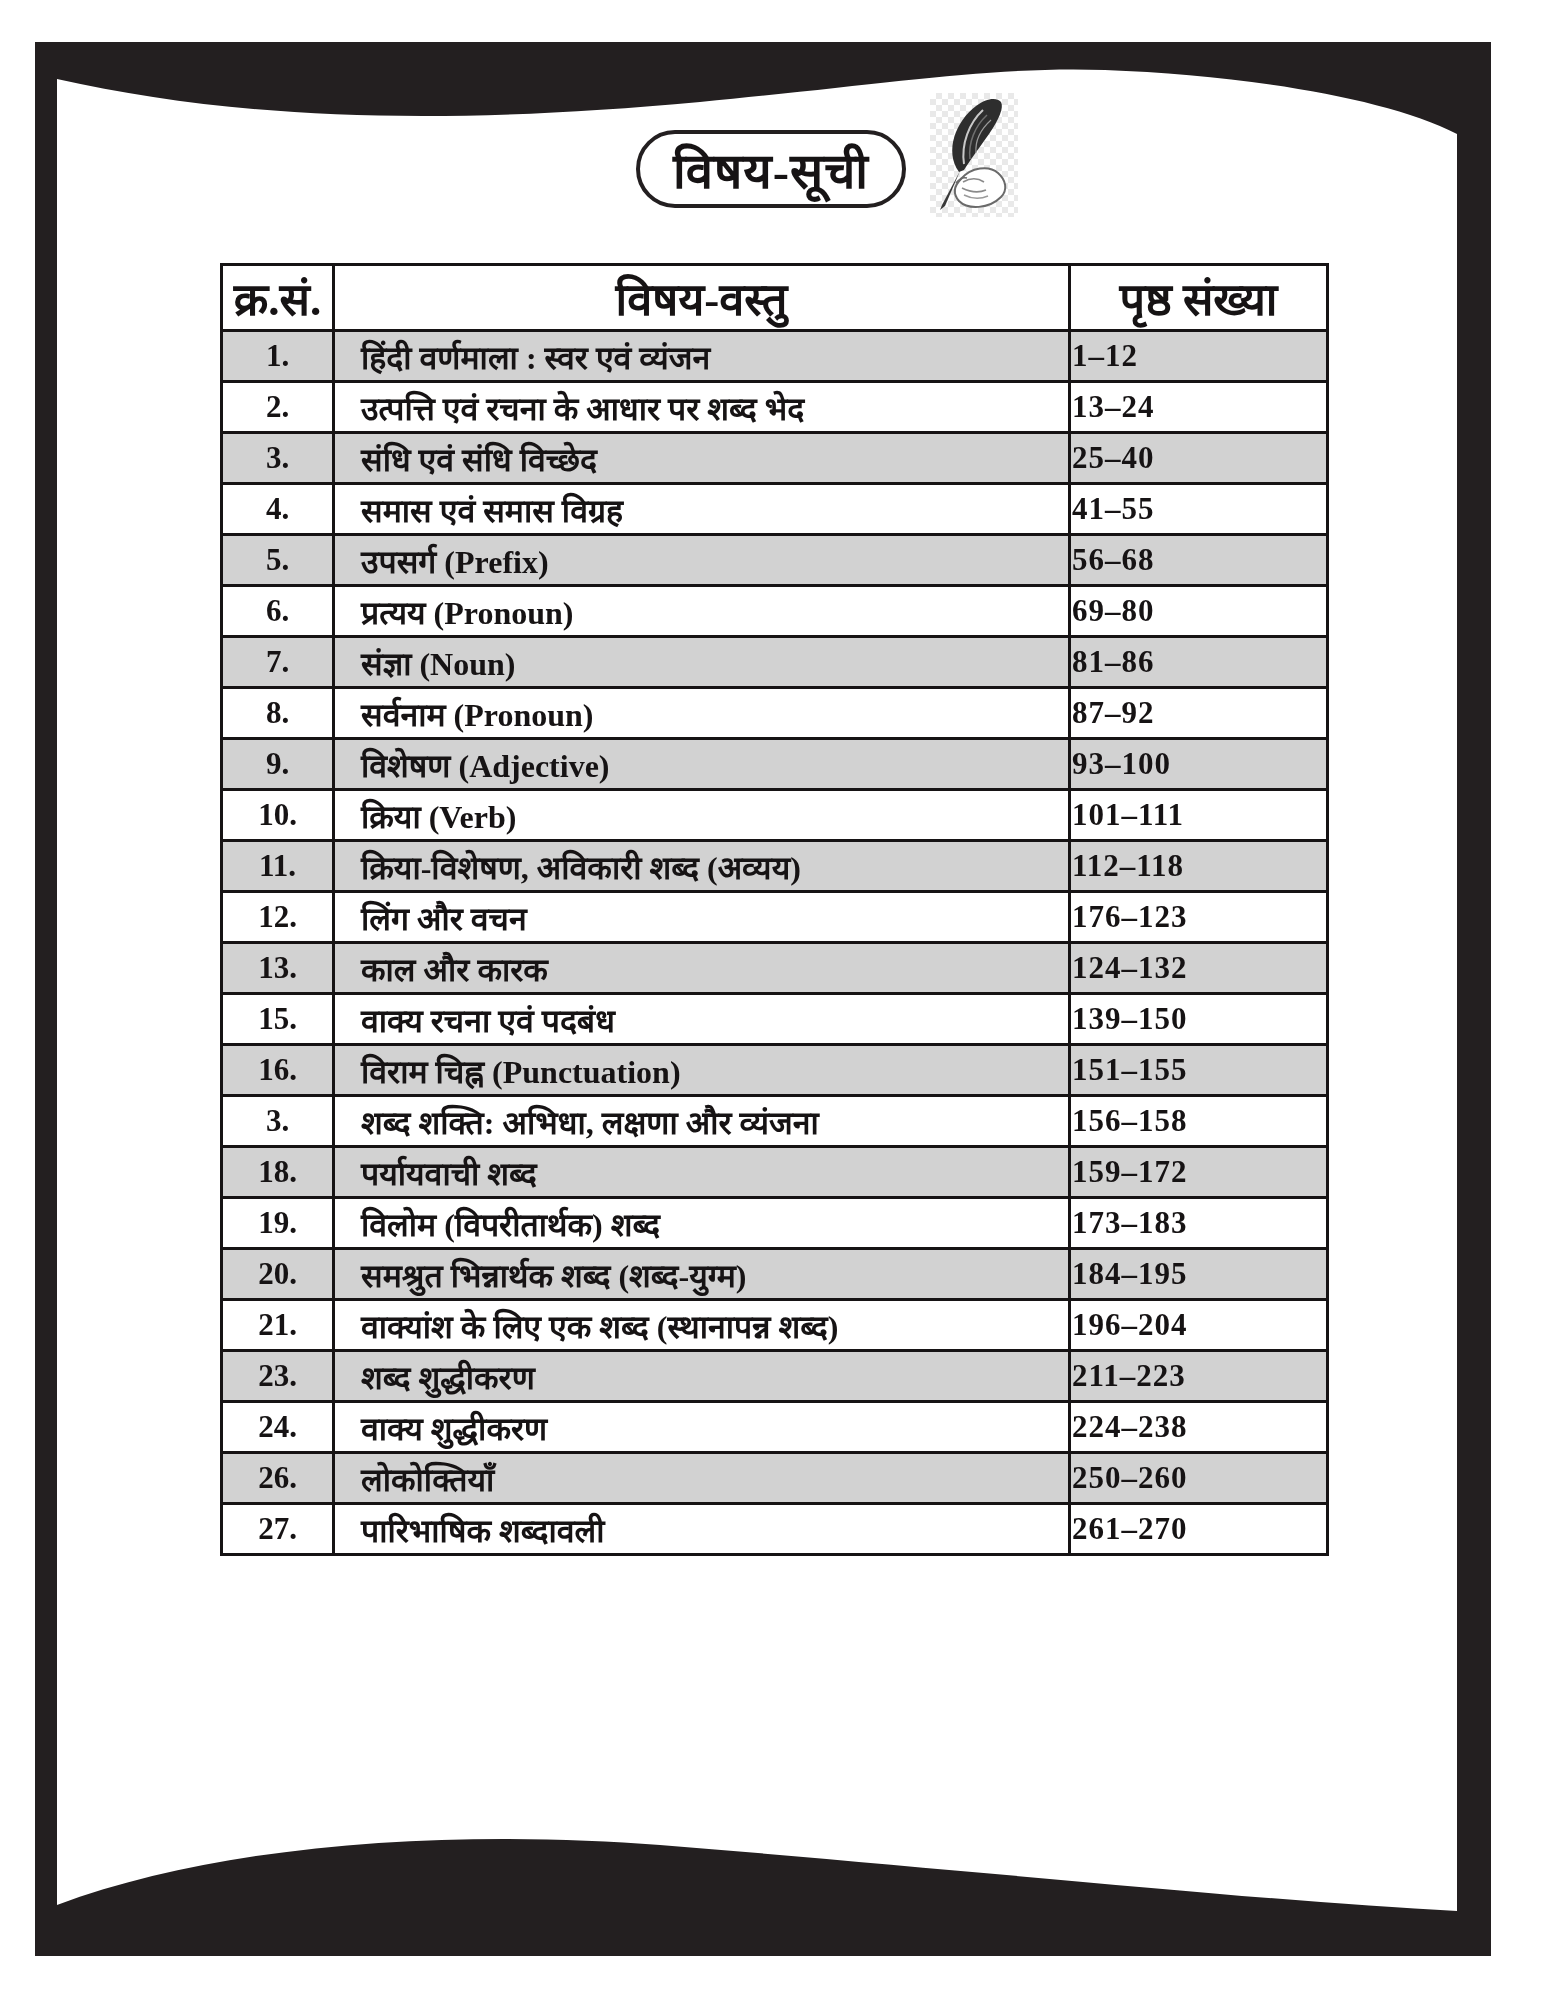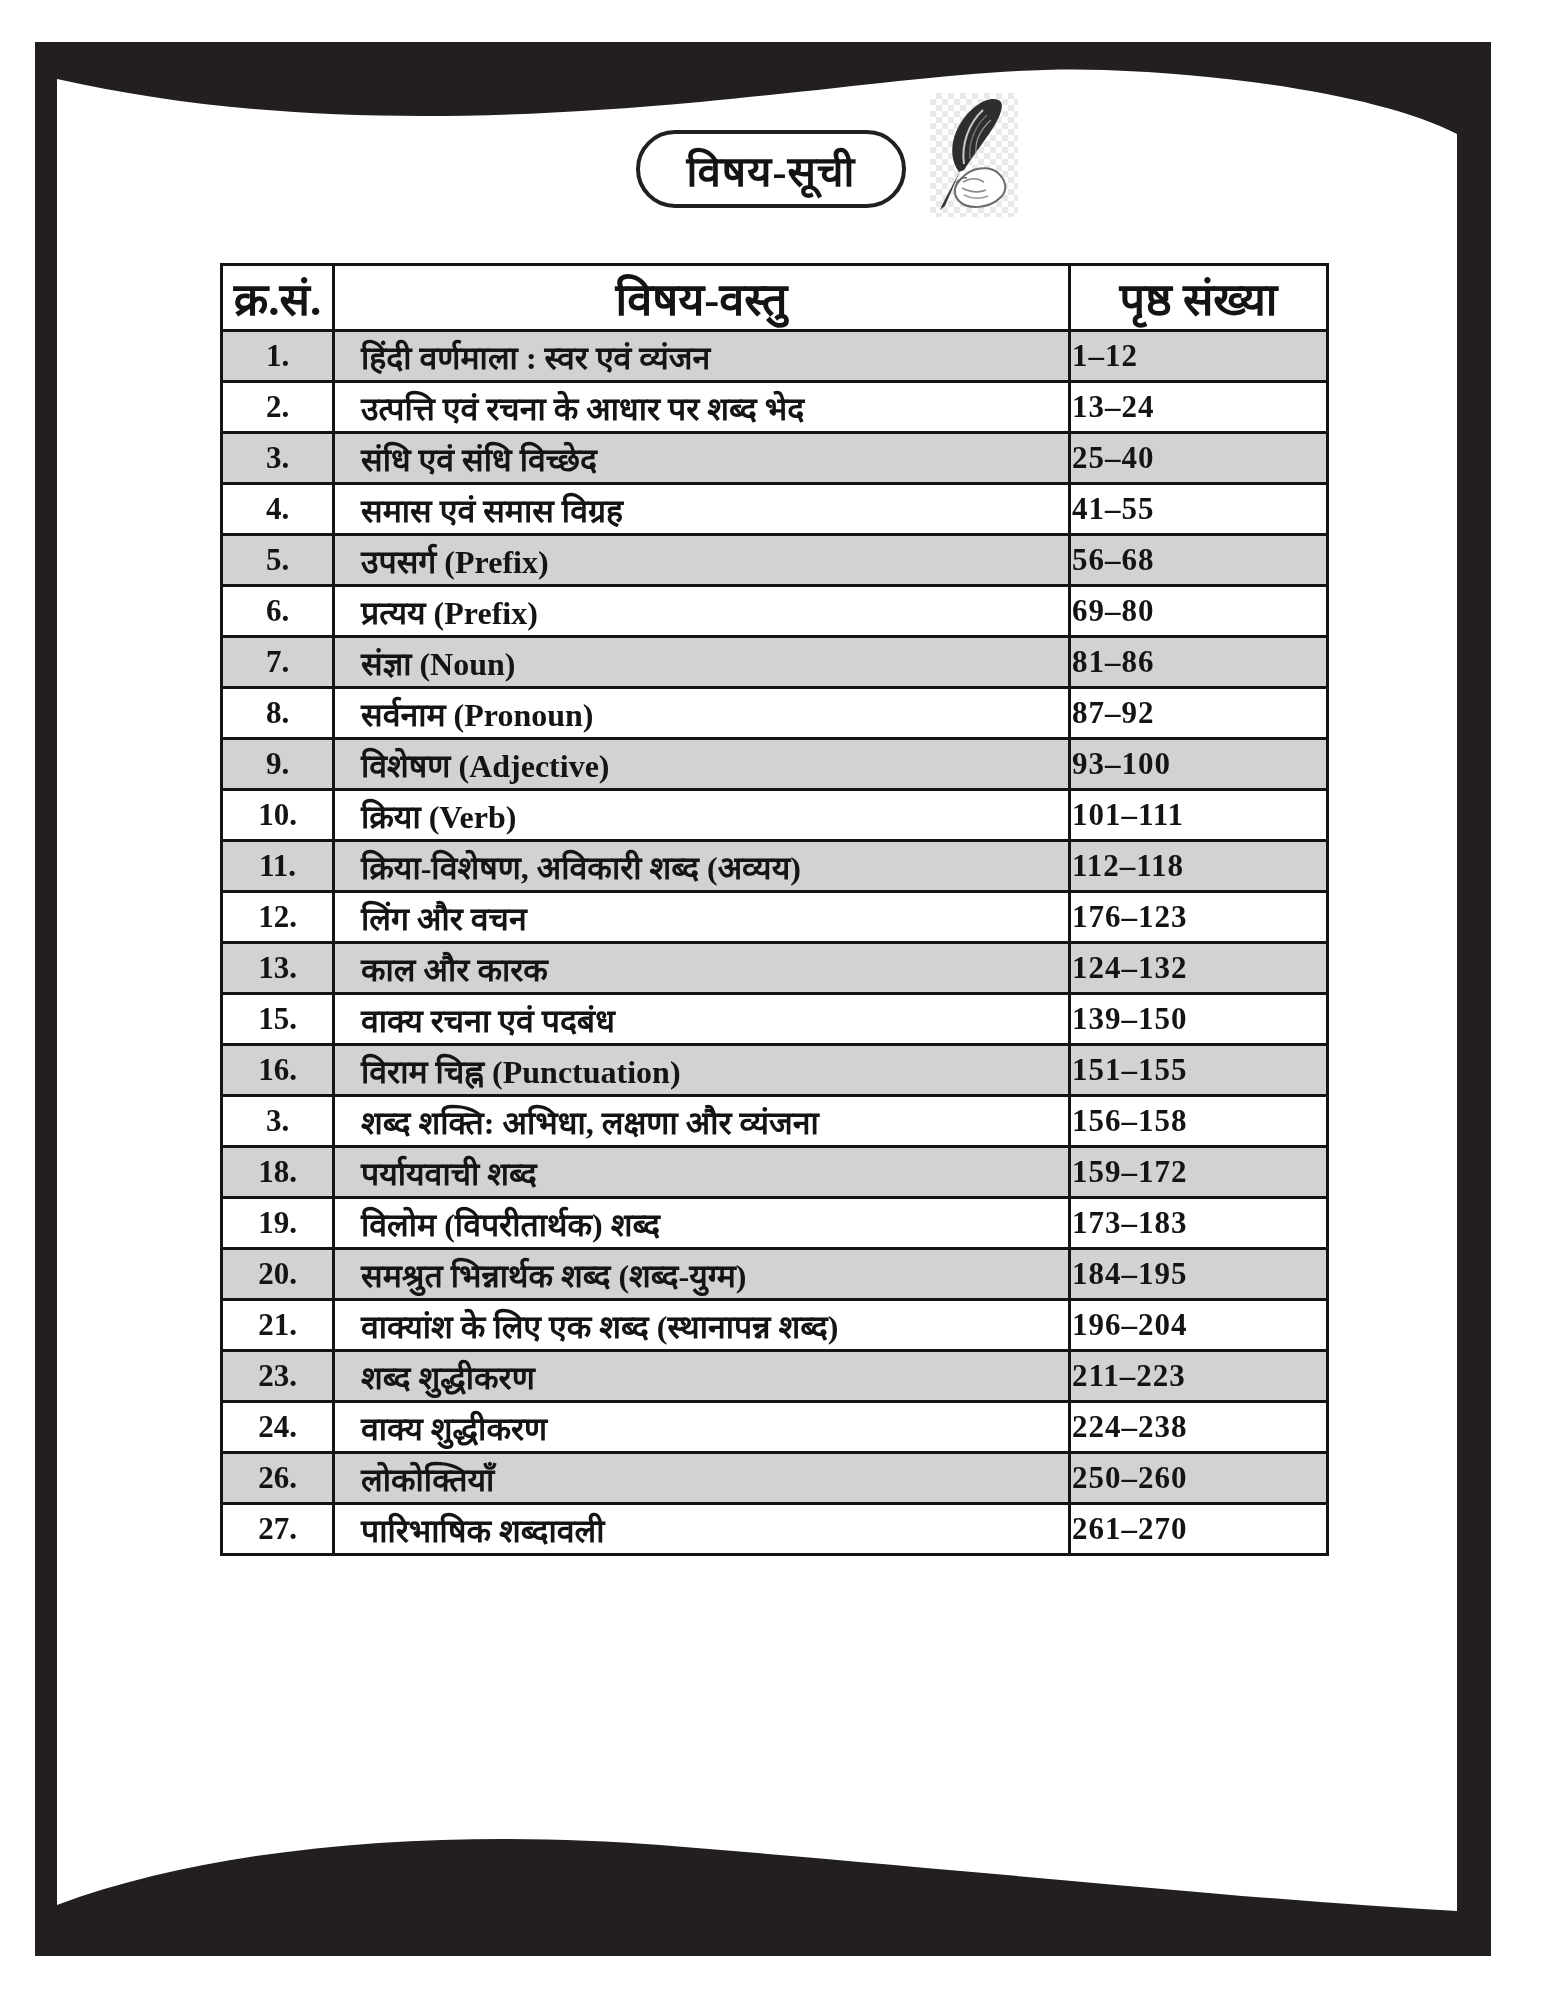--- a/index.html
+++ b/index.html
@@ -8,21 +8,21 @@
     overflow:hidden;
     font-family:"Liberation Serif","DejaVu Serif",serif;
     color:#161314;
   }
   .frame-svg { position:absolute; left:0; top:0; width:1546px; height:2000px; pointer-events:none; }
 
   .title-oval {
     position:absolute; left:636px; top:130px; width:270px; height:78px;
     background:#ffffff; border:4px solid #231f20; border-radius:44px;
     display:flex; align-items:center; justify-content:center;
-    font-size:42px; font-weight:bold; letter-spacing:1px;
+    font-size:49px; font-weight:bold; letter-spacing:1px;
     box-sizing:border-box; z-index:3;
   }
   .quill-box {
     position:absolute; left:930px; top:93px; width:88px; height:124px; z-index:3;
     background-image:
       linear-gradient(45deg,#e9e9e9 25%,rgba(0,0,0,0) 25%,rgba(0,0,0,0) 75%,#e9e9e9 75%),
       linear-gradient(45deg,#e9e9e9 25%,rgba(0,0,0,0) 25%,rgba(0,0,0,0) 75%,#e9e9e9 75%);
     background-size:12px 12px; background-position:0 0,6px 6px;
   }
   .quill-box svg { display:block; }
@@ -123,21 +123,21 @@
     </tr>
 
     <tr>
       <td class="sn">5.</td>
       <td class="subj">उपसर्ग  (Prefix)</td>
       <td class="pg">56–68</td>
     </tr>
 
     <tr>
       <td class="sn">6.</td>
-      <td class="subj">प्रत्यय (Prefix)</td>
+      <td class="subj">प्रत्यय (Pronoun)</td>
       <td class="pg">69–80</td>
     </tr>
 
     <tr>
       <td class="sn">7.</td>
       <td class="subj">संज्ञा (Noun)</td>
       <td class="pg">81–86</td>
     </tr>
 
     <tr>

